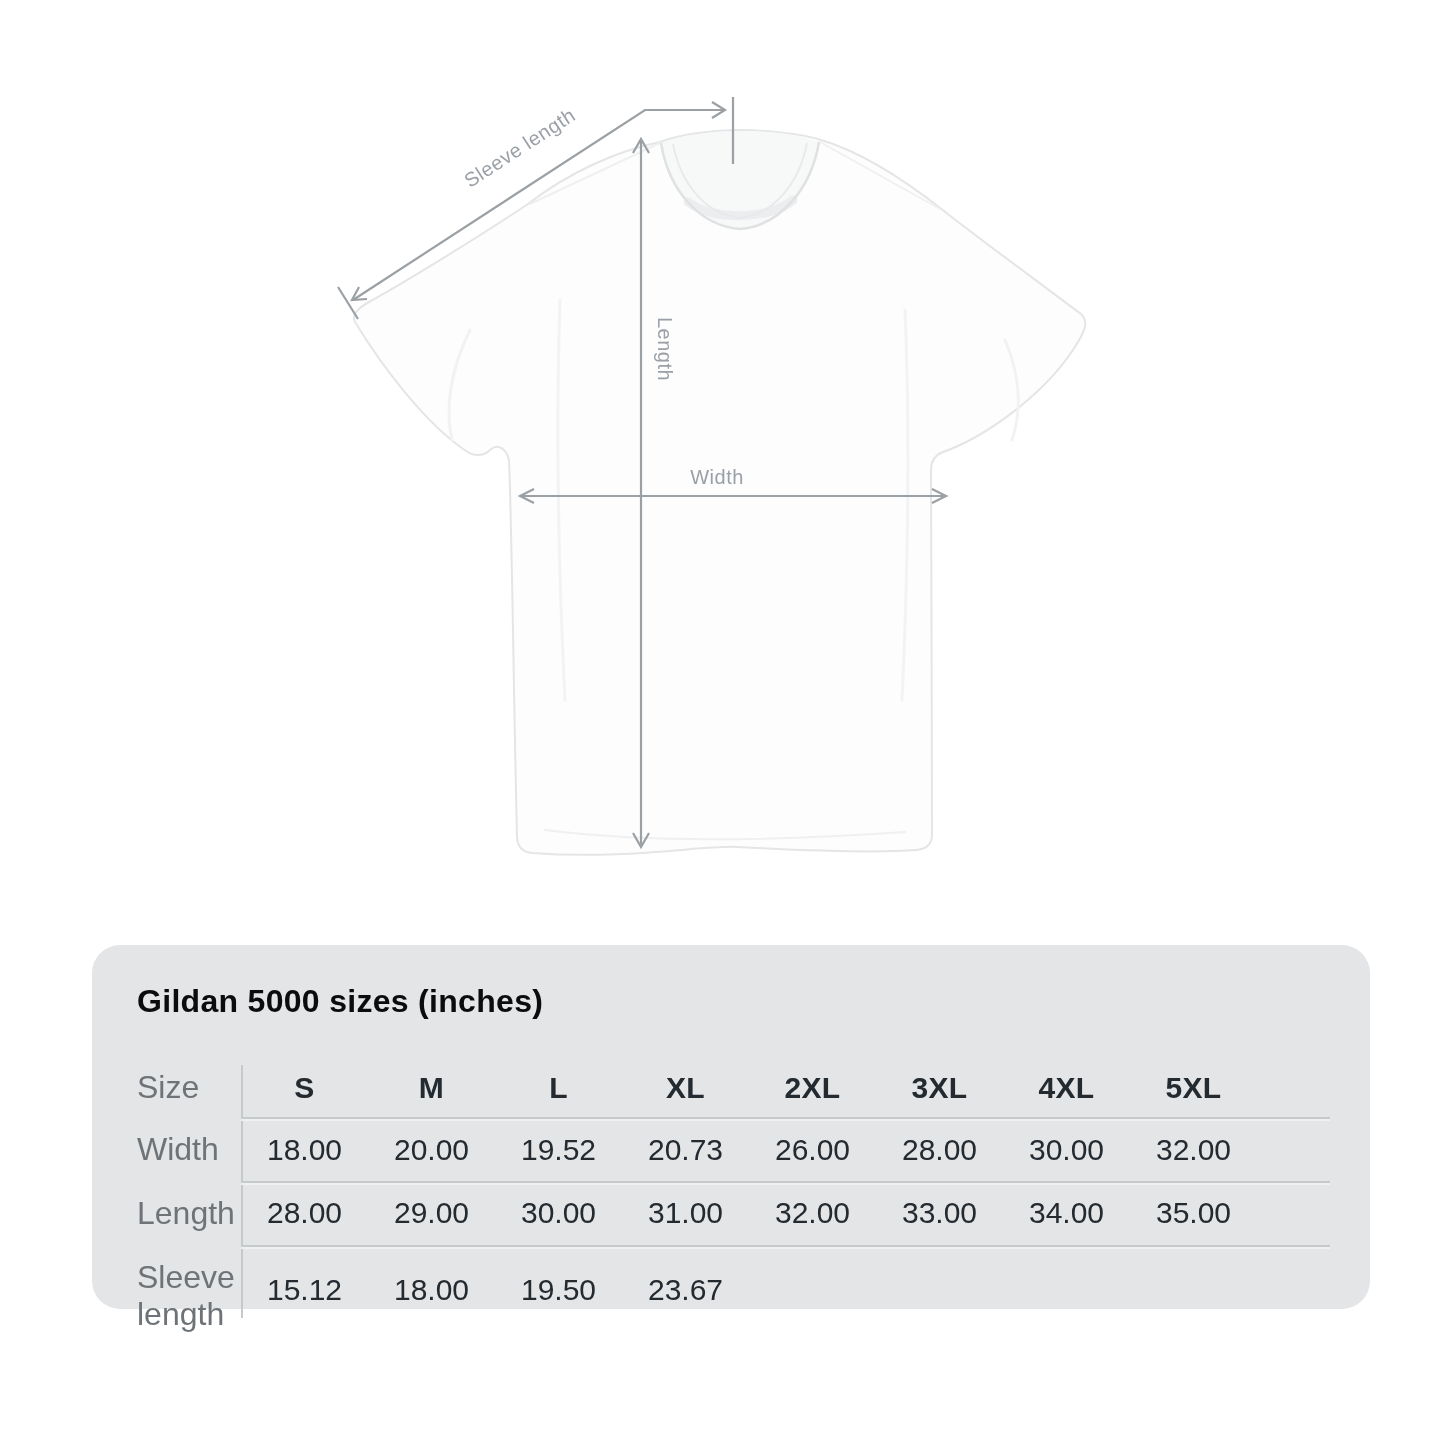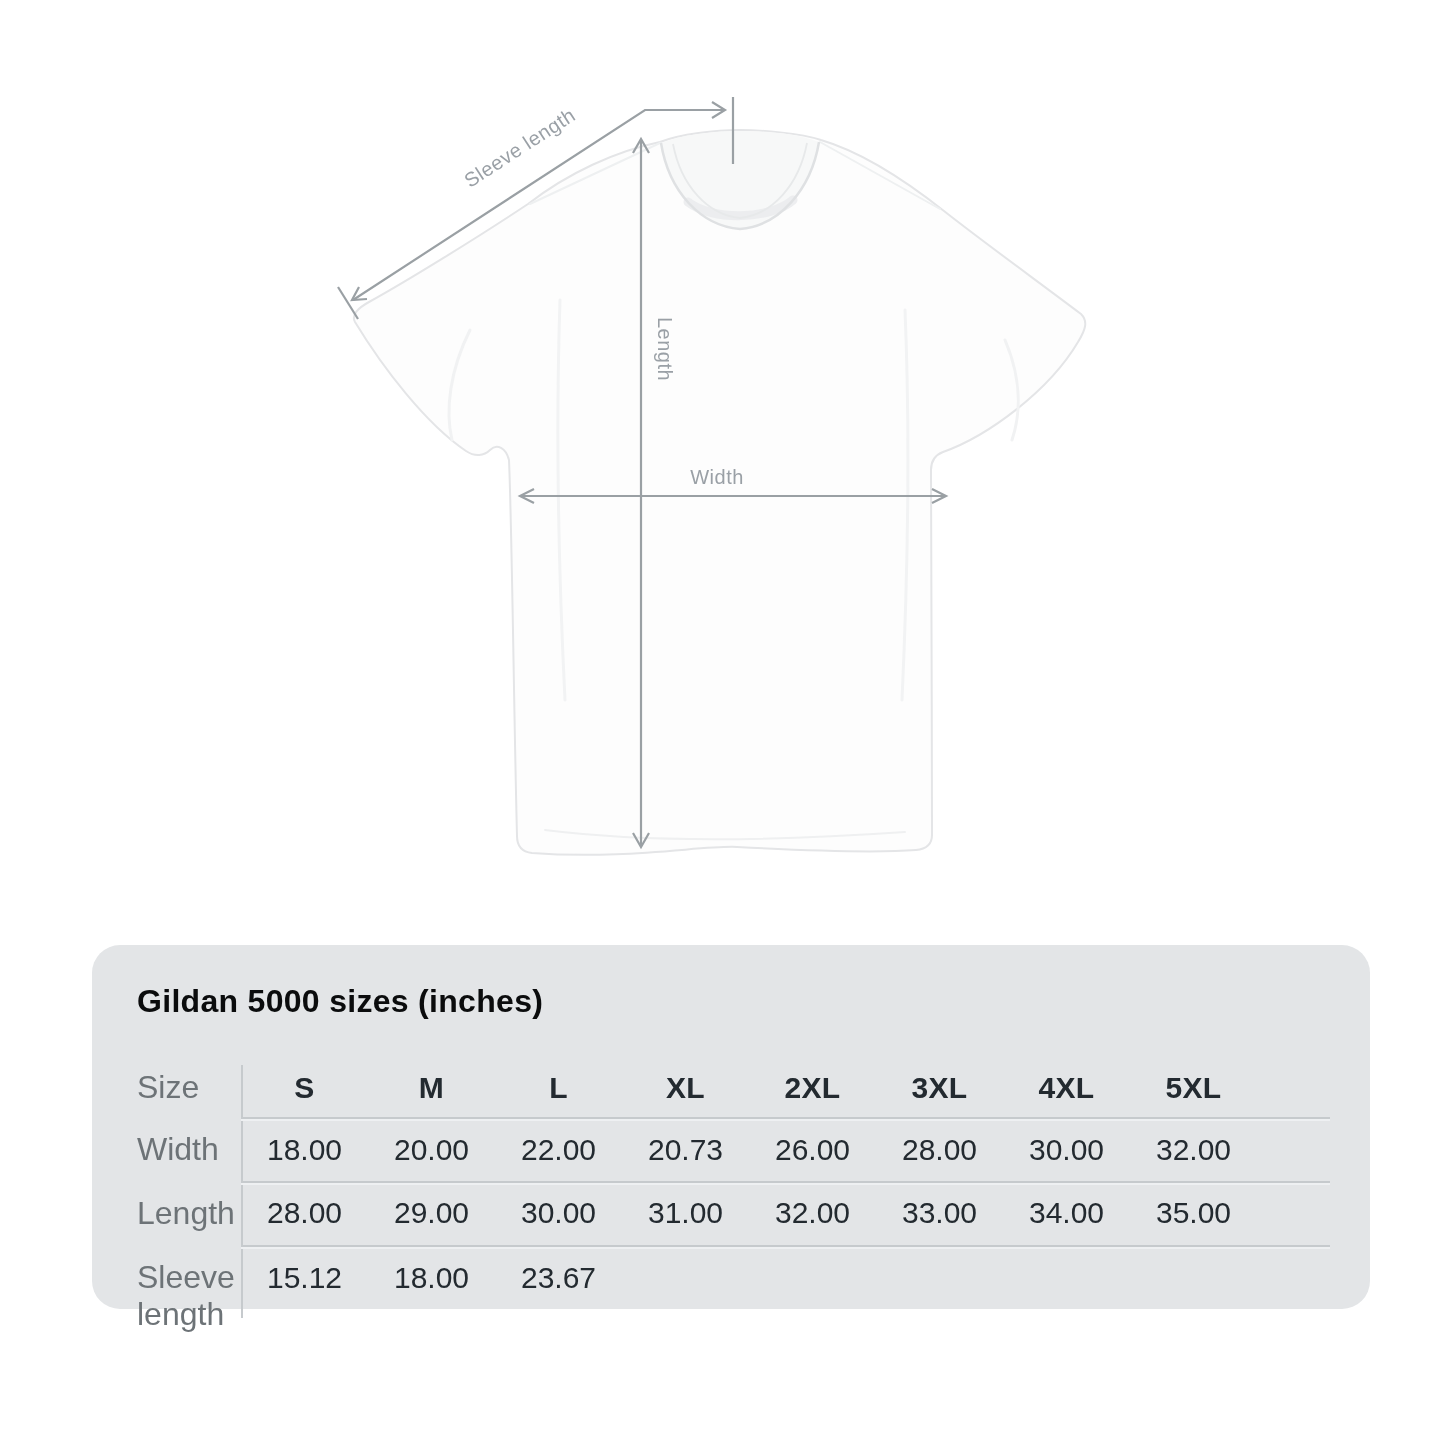--- a/index.html
+++ b/index.html
@@ -31,21 +31,21 @@
   .h-div.r3{top:300px;}
   .sizes-table{
     position:absolute;left:45px;top:112px;
     display:grid;
     grid-template-columns:104px repeat(8,127px);
     grid-template-rows:61px 63px 64px 105px;
   }
   .cell{display:flex;align-items:center;justify-content:center;color:#232a30;font-size:30px;}
   .cell.head{font-weight:bold;letter-spacing:.3px;}
   .cell.side{justify-content:flex-start;color:#6d7377;font-size:32px;font-weight:400;line-height:31px;}
-  .cell.last{align-items:flex-start;padding-top:16px;}
+  .cell.last{align-items:flex-start;padding-top:28px;}
   .cell.side.last{line-height:37px;padding-top:14px;}
 </style>
 </head>
 <body>
 
 <div class="stage">
 
   <svg class="diagram-svg" width="1445" height="945" viewBox="0 0 1445 945">
 
     <path d="M 660,142
@@ -126,37 +126,38 @@
       <div class="cell head">L</div>
       <div class="cell head">XL</div>
       <div class="cell head">2XL</div>
       <div class="cell head">3XL</div>
       <div class="cell head">4XL</div>
       <div class="cell head">5XL</div>
 
       <div class="cell side">Width</div>
       <div class="cell">18.00</div>
       <div class="cell">20.00</div>
-      <div class="cell">22.00</div>
+      <div class="cell">19.52</div>
       <div class="cell">20.73</div>
       <div class="cell">26.00</div>
       <div class="cell">28.00</div>
       <div class="cell">30.00</div>
       <div class="cell">32.00</div>
 
       <div class="cell side">Length</div>
       <div class="cell">28.00</div>
       <div class="cell">29.00</div>
       <div class="cell">30.00</div>
       <div class="cell">31.00</div>
       <div class="cell">32.00</div>
       <div class="cell">33.00</div>
       <div class="cell">34.00</div>
       <div class="cell">35.00</div>
 
       <div class="cell side last">Sleeve length</div>
       <div class="cell last">15.12</div>
       <div class="cell last">18.00</div>
+      <div class="cell last">19.50</div>
       <div class="cell last">23.67</div>
     </div>
   </div>
 
 </div>
 
 </body></html>

